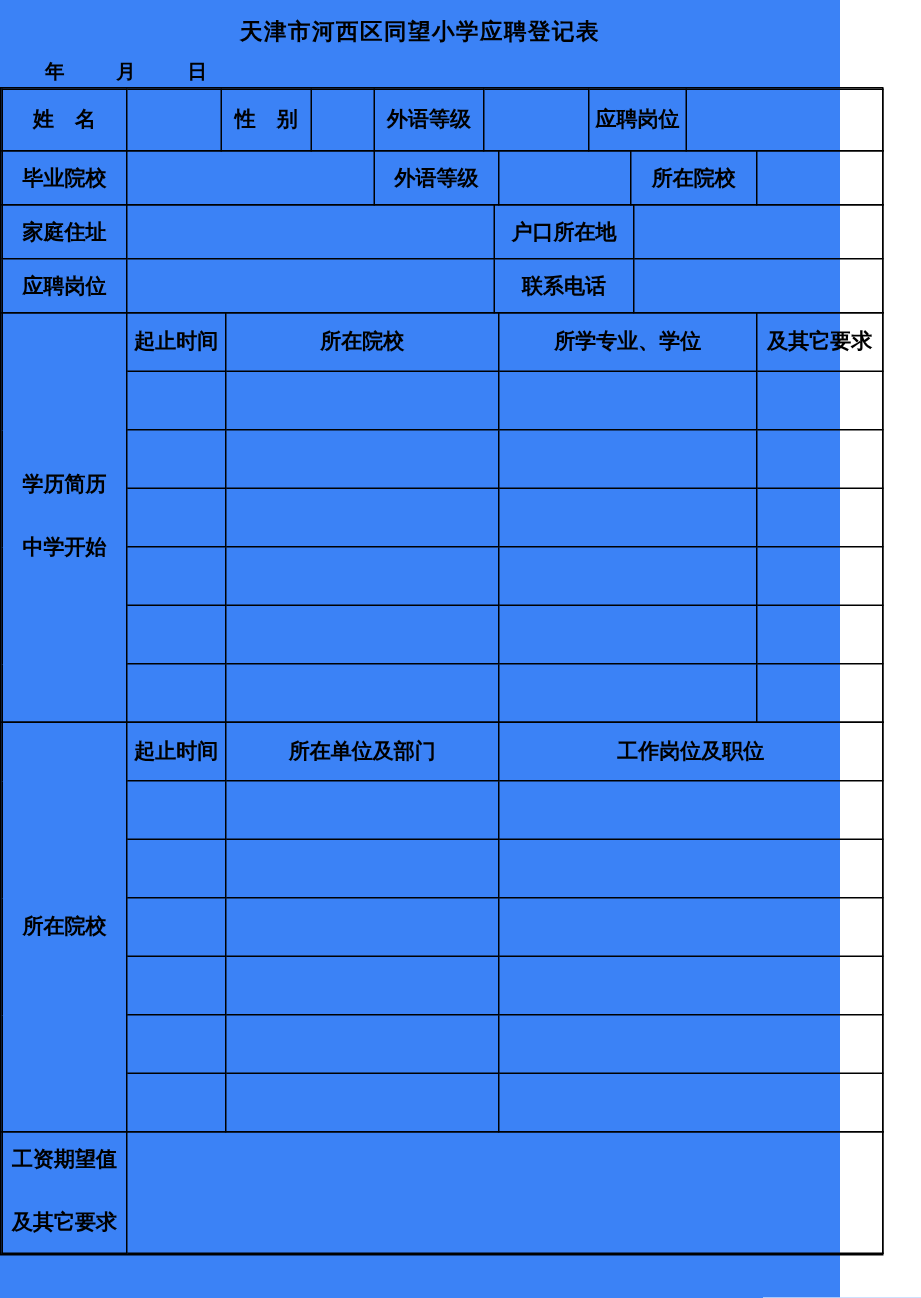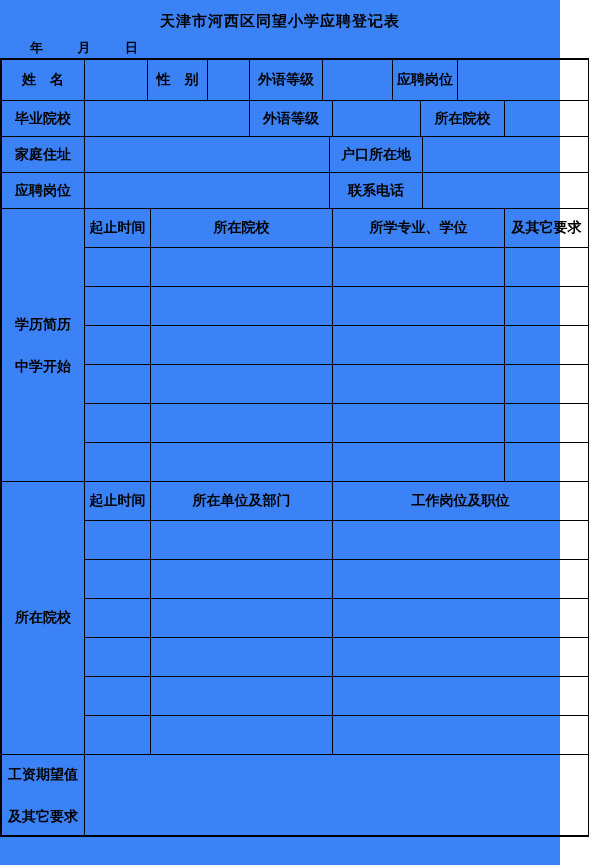--- a/index.html
+++ b/index.html
@@ -51,21 +51,21 @@
     font-weight: bold;
     text-align: center;
     vertical-align: middle;
     padding: 0;
     overflow: hidden;
   }
   .h40 td { height: 40px; }
   .h35 td { height: 35px; }
   .h38 td { height: 38px; }
   .h80 td { height: 80px; }
-  .two-line div { line-height: 18px; }
+  .two-line div { line-height: 18px; font-family: Liberation Serif, serif; }
   .two-line .gap { margin-bottom: 24px; }
   .section-label { font-size: 14px; }
 </style>
 </head>
 <body>
 
 <div class="page">
 
   <div class="page-title">天津市河西区同望小学应聘登记表</div>
 

